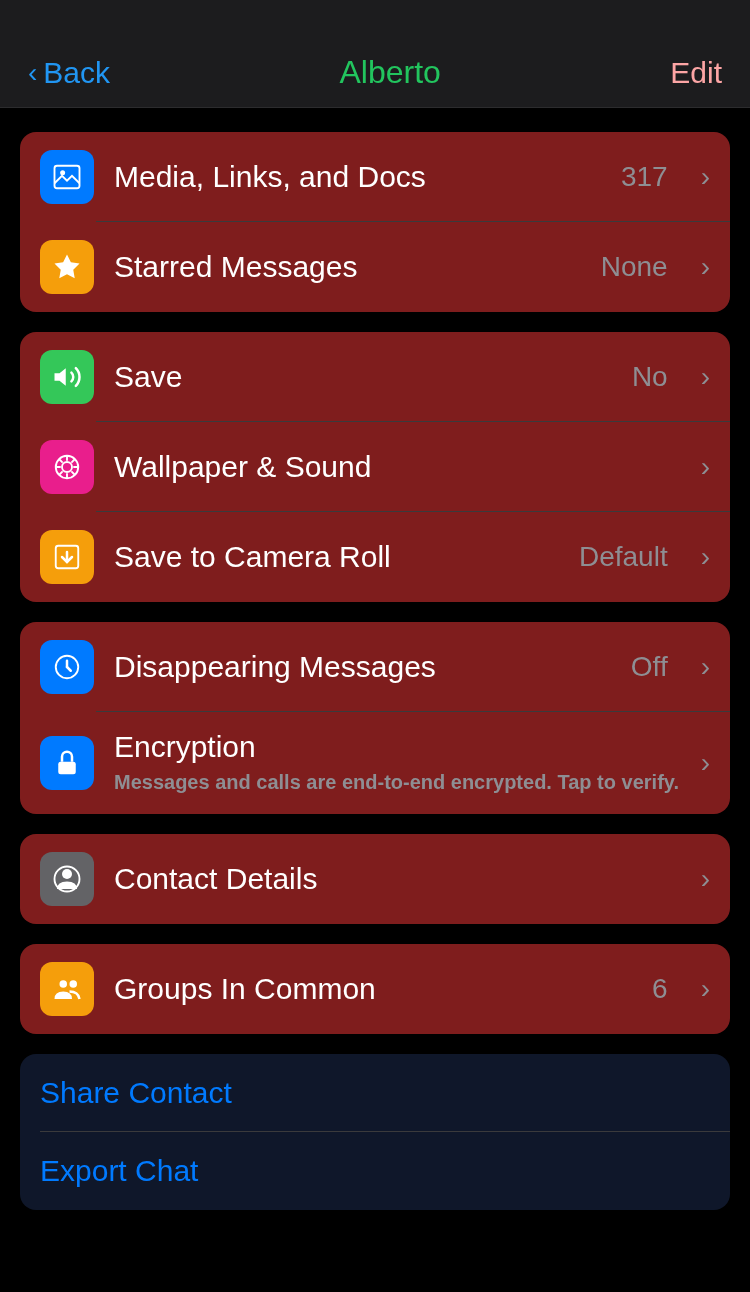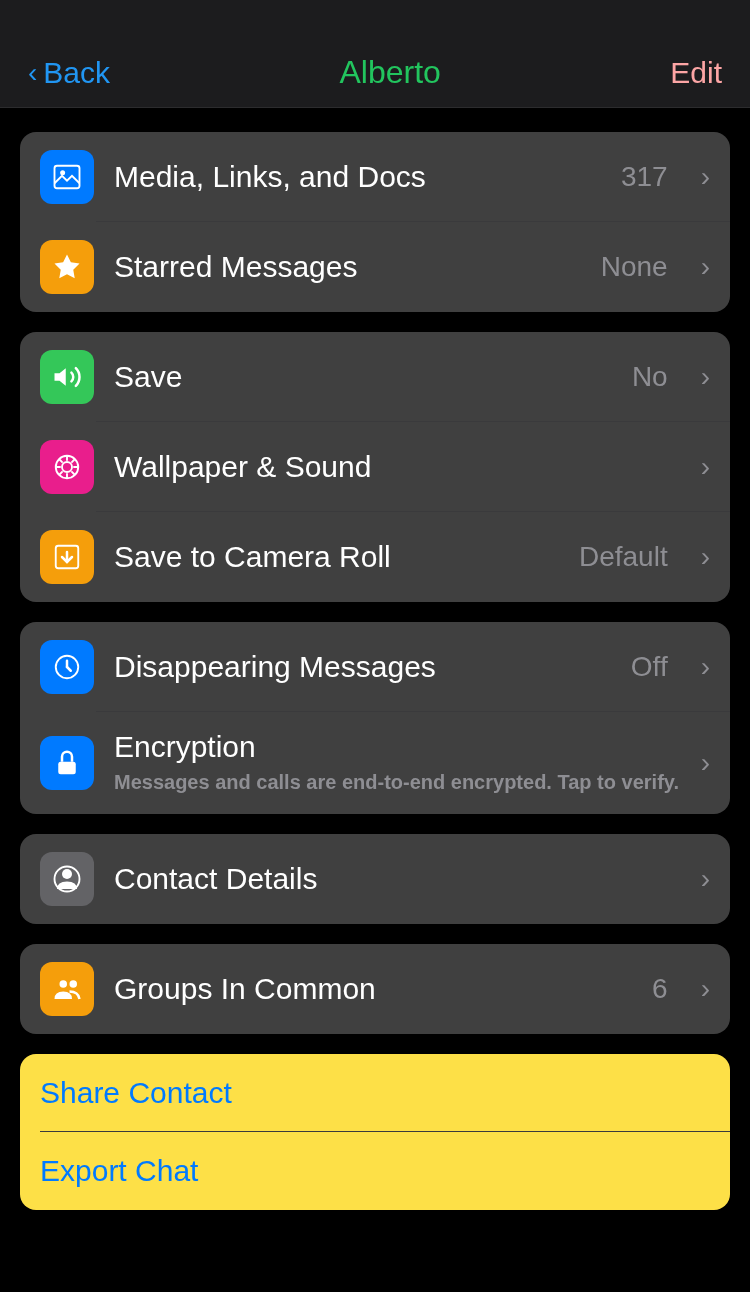--- a/index.html
+++ b/index.html
@@ -58,21 +58,21 @@
     
     .content {
       padding: 24px 20px;
       display: flex;
       flex-direction: column;
       gap: 20px;
     }
 
     
     .section-card {
-      background-color: #404040;
+      background-color: #7f1d1d;
       border-radius: 16px;
       overflow: hidden;
     }
 
     
     .list-item {
       display: flex;
       align-items: center;
       padding: 18px 20px;
       cursor: pointer;
@@ -175,21 +175,21 @@
     }
 
     .chevron-right {
       color: #8e8e93;
       font-size: 28px;
       font-weight: 500;
     }
 
     
     .action-section {
-      background-color: #fde047;
+      background-color: #0f172a;
       border-radius: 16px;
       overflow: hidden;
     }
 
     .action-item {
       display: flex;
       align-items: center;
       padding: 22px 20px;
       cursor: pointer;
       position: relative;

